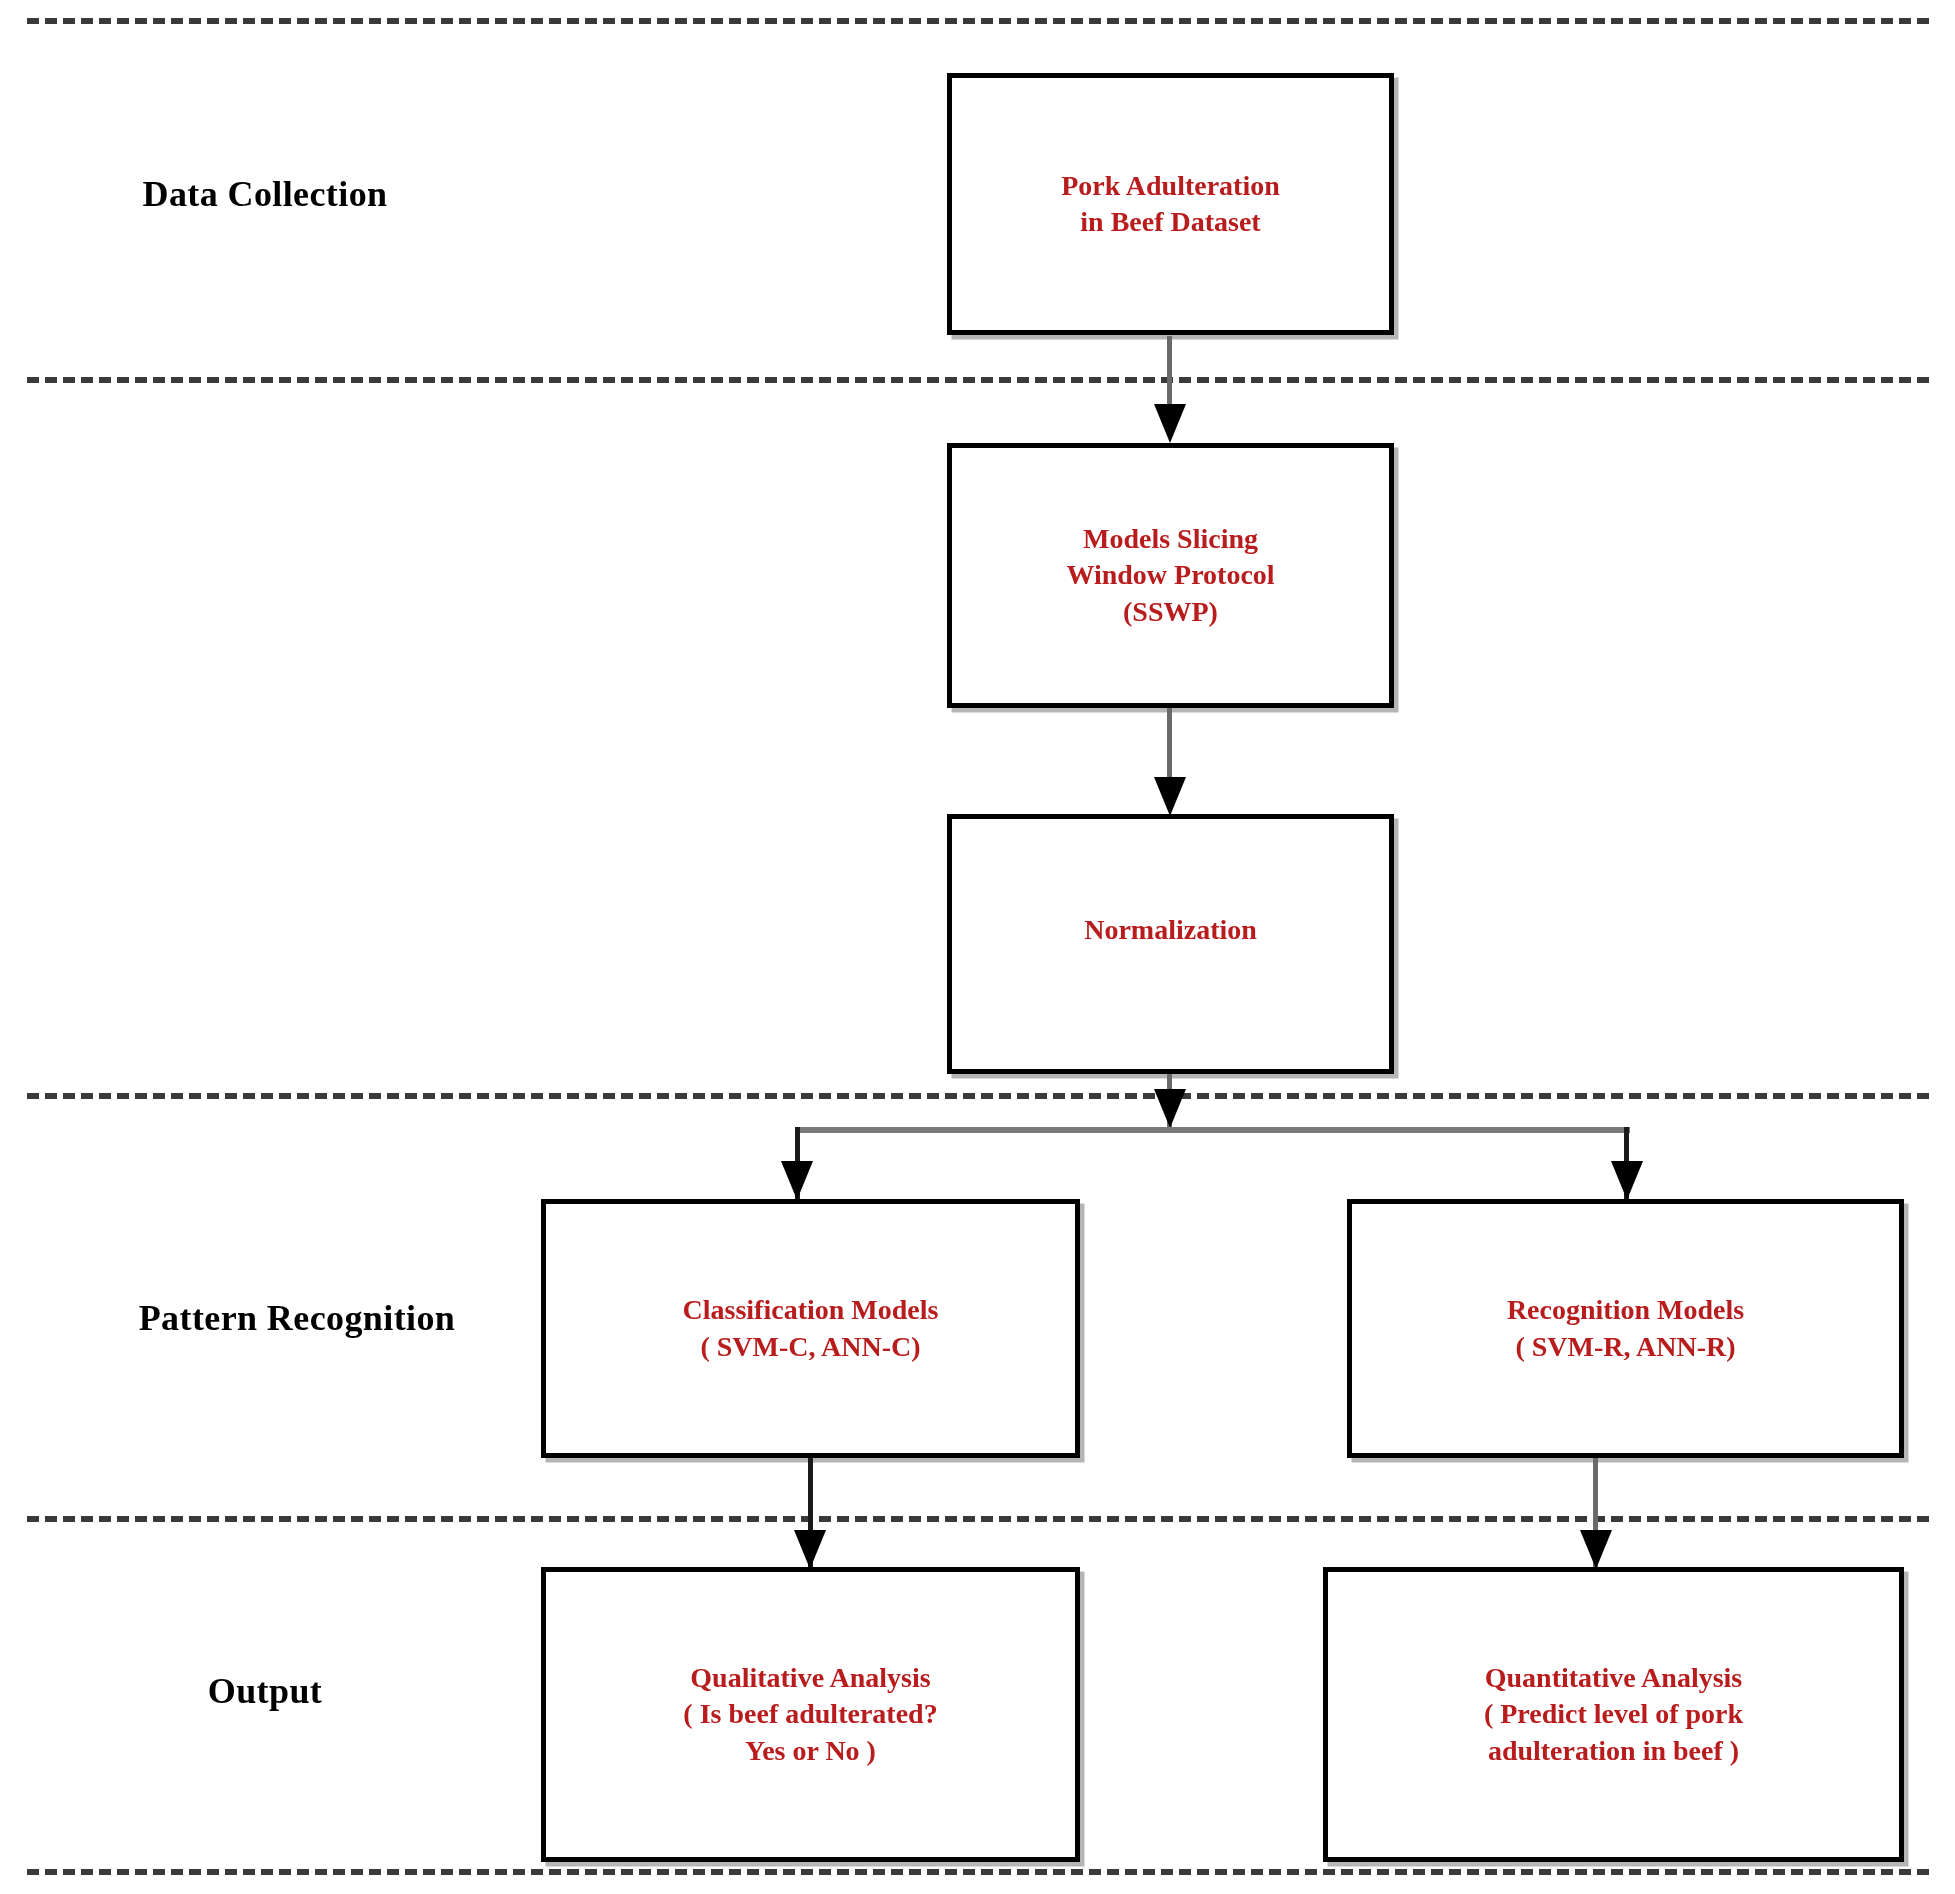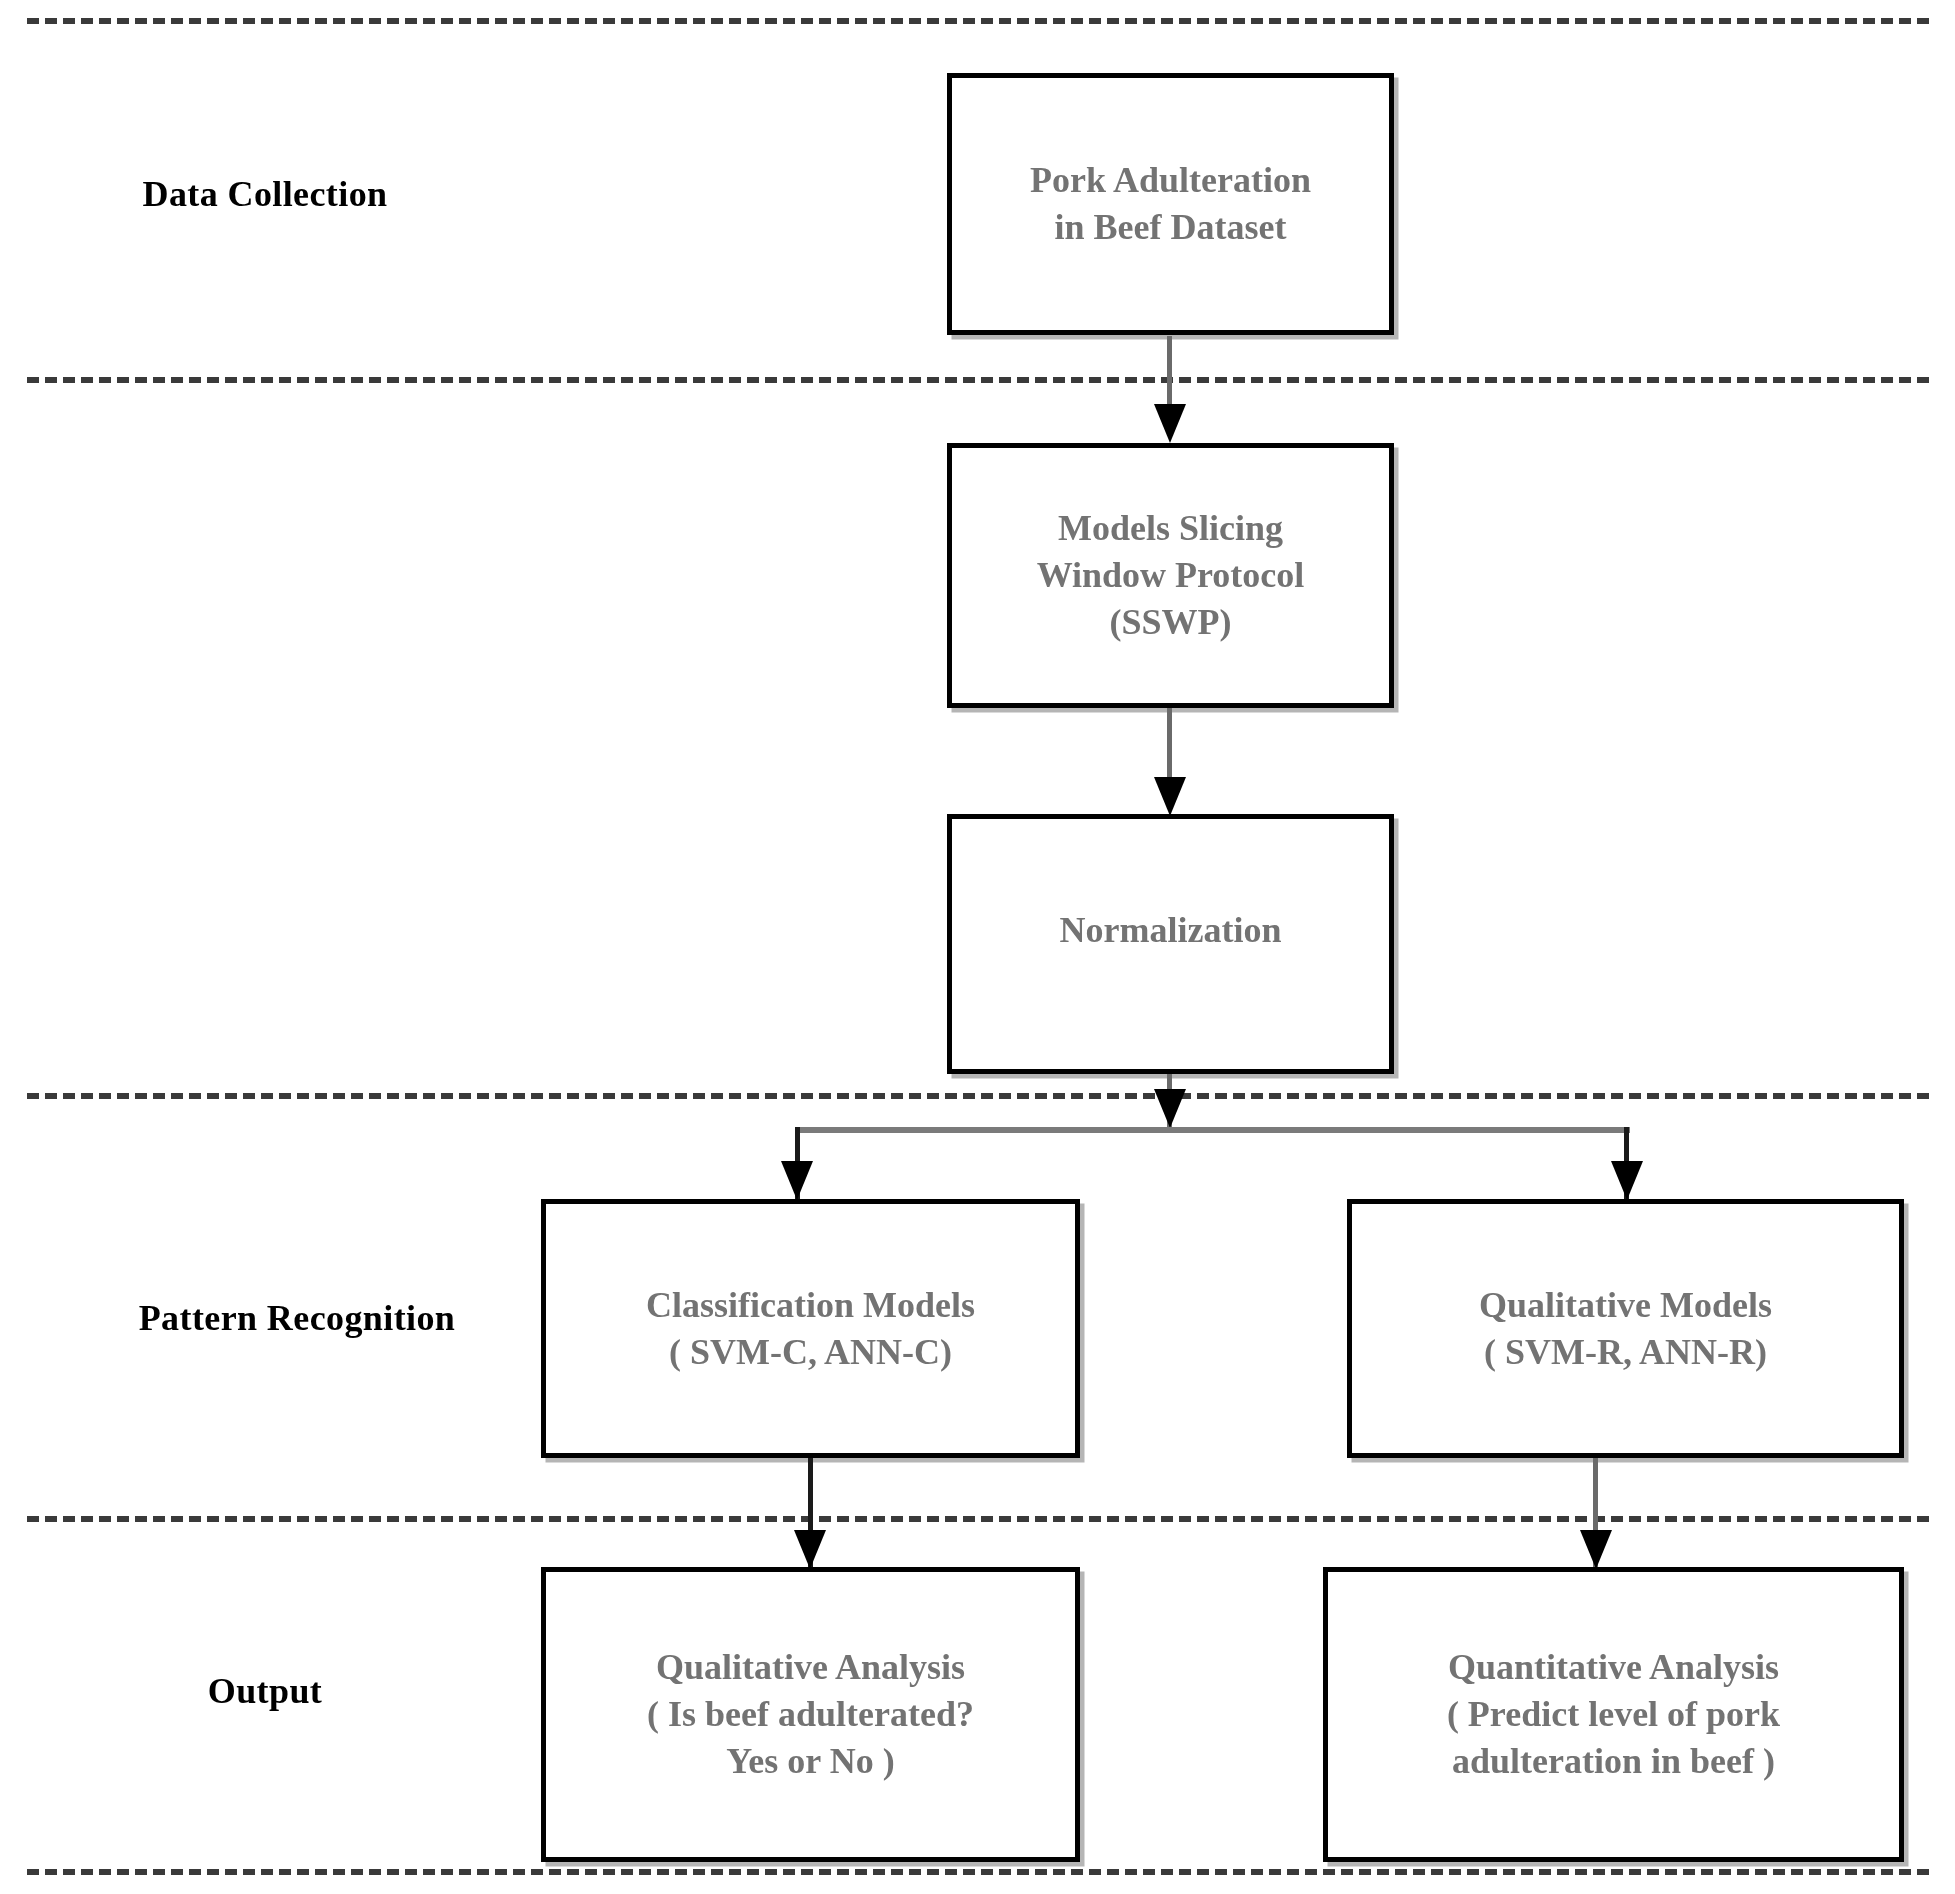--- a/index.html
+++ b/index.html
@@ -48,23 +48,23 @@
     background: #ffffff;
     border: 5.3px solid #000000;
     box-shadow: 4.5px 4.5px 0 0 rgba(120,120,120,0.55);
     display: flex;
     align-items: center;
     justify-content: center;
     text-align: center;
   }
   .box .box-text {
     font-weight: bold;
-    font-size: 36px;
+    font-size: 28px;
     line-height: 1.30;
-    color: #737373;
+    color: #b91c1c;
     padding: 0 7.6px;
     white-space: pre-line;
   }
 
   
   .vline {
     position: absolute;
     width: 5.3px;
     background: #6a6a6a;
   }
@@ -131,21 +131,21 @@
 
   <div class="vline dark" style="left:1624px; top:1127px; height:76px;"></div>
   <div class="arrowhead" style="left:1611px; top:1161px;"></div>
 
   <div class="box" style="left:541px; top:1199px; width:539px; height:259px;">
     <span class="box-text">Classification Models
 ( SVM-C, ANN-C)</span>
   </div>
 
   <div class="box" style="left:1347px; top:1199px; width:557px; height:259px;">
-    <span class="box-text">Qualitative Models
+    <span class="box-text">Recognition Models
 ( SVM-R, ANN-R)</span>
   </div>
 
   <div class="vline dark" style="left:808px; top:1458px; height:110px;"></div>
   <div class="arrowhead" style="left:794px; top:1530px;"></div>
 
   <div class="vline" style="left:1593px; top:1458px; height:110px;"></div>
   <div class="arrowhead" style="left:1580px; top:1530px;"></div>
 
   <div class="box" style="left:541px; top:1567px; width:539px; height:295px;">

